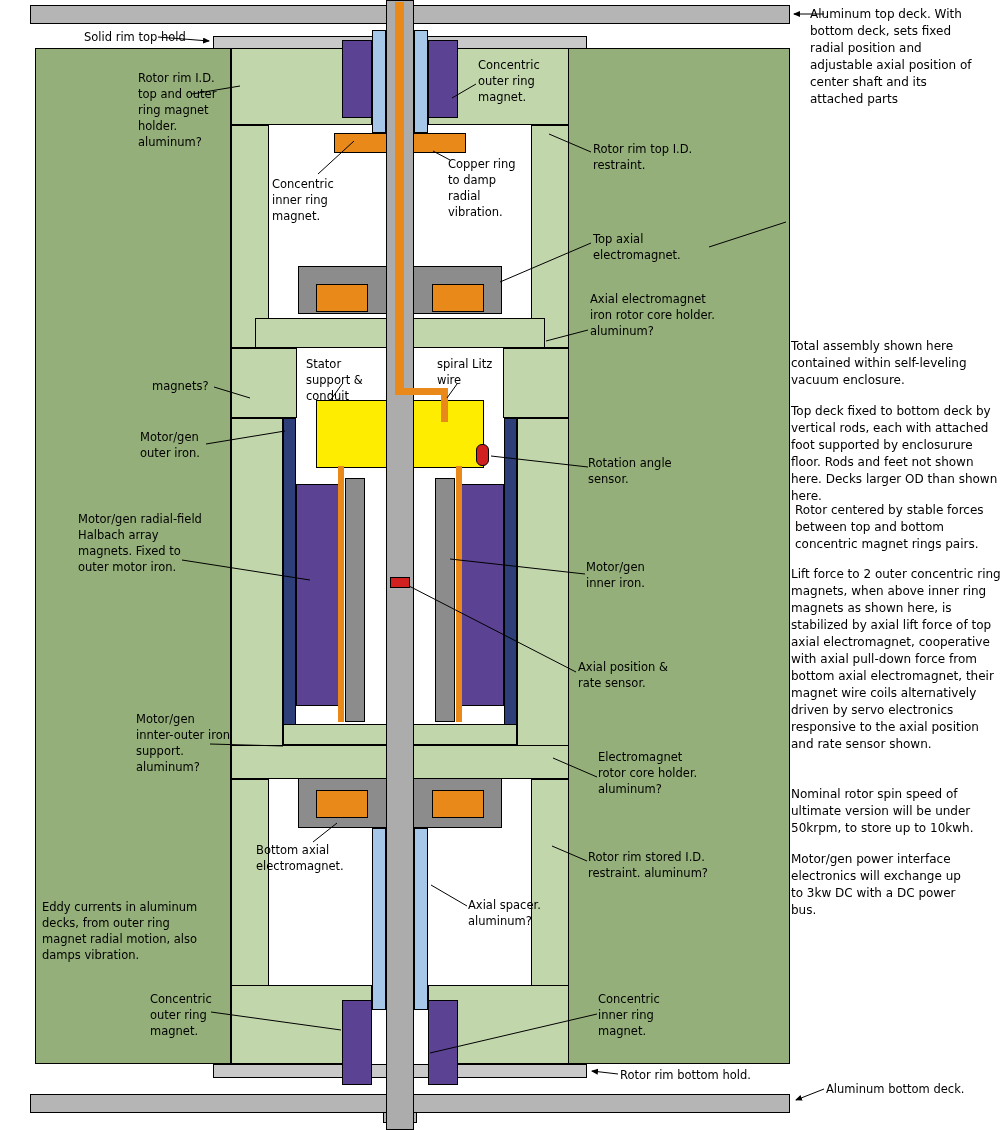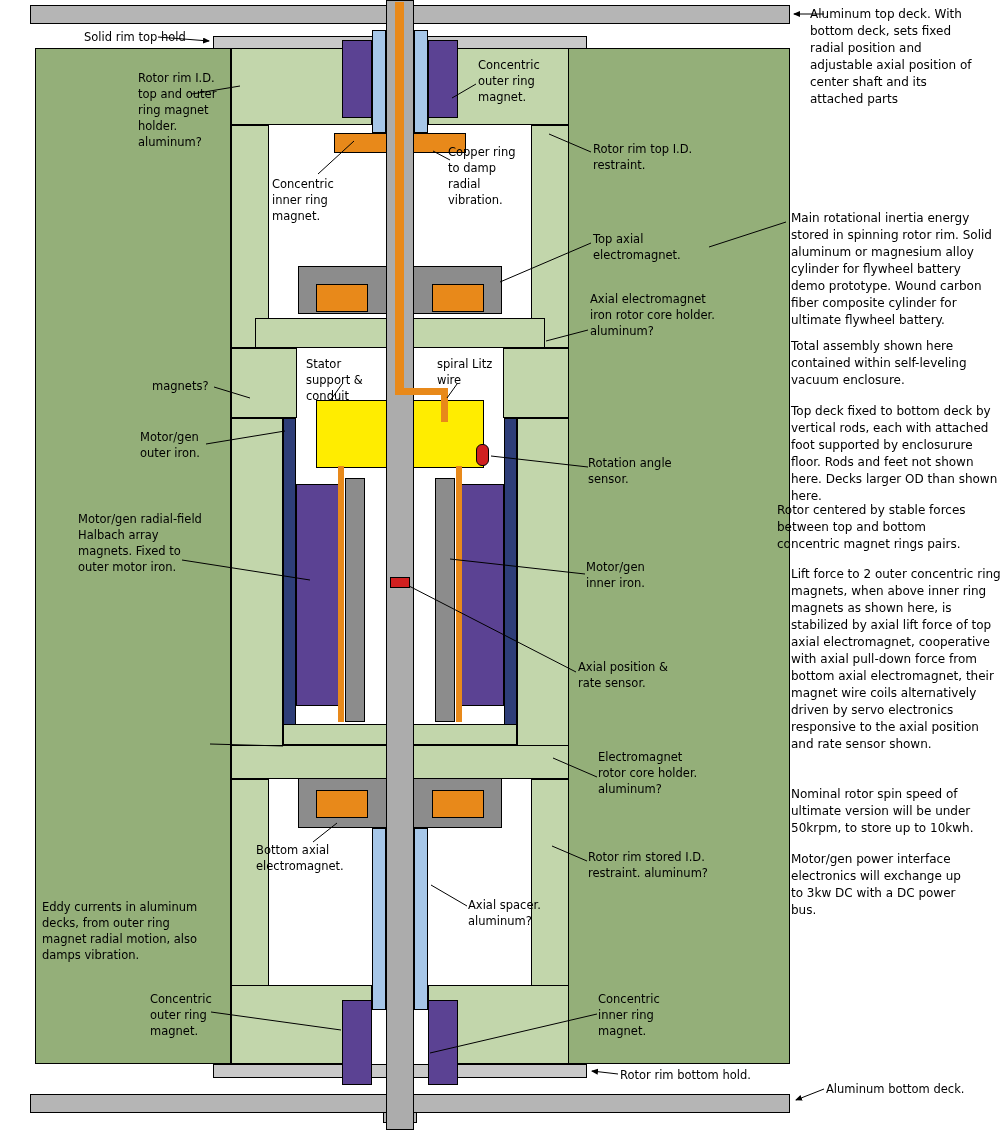--- a/index.html
+++ b/index.html
@@ -129,44 +129,44 @@
       <line x1="618" y1="1074" x2="592" y2="1071" marker-end="url(#arr)"></line>
       <line x1="824" y1="1089" x2="796" y2="1100" marker-end="url(#arr)"></line>
       <line x1="786" y1="222" x2="709" y2="247"></line>
     </g>
   </svg>
 
   <div class="lbl nowrap" style="left:84px;top:29px;width:130px">Solid rim top hold</div>
   <div class="lbl" style="left:138px;top:70px;width:90px">Rotor rim I.D. top and outer ring magnet holder. aluminum?</div>
   <div class="lbl" style="left:478px;top:57px;width:72px">Concentric outer ring magnet.</div>
   <div class="lbl" style="left:272px;top:176px;width:70px">Concentric inner ring magnet.</div>
-  <div class="lbl" style="left:448px;top:144px;width:78px">Copper ring to damp radial vibration.</div>
+  <div class="lbl" style="left:448px;top:156px;width:78px">Copper ring to damp radial vibration.</div>
   <div class="lbl" style="left:593px;top:141px;width:115px">Rotor rim top I.D. restraint.</div>
   <div class="lbl" style="left:593px;top:231px;width:110px">Top axial electromagnet.</div>
   <div class="lbl" style="left:590px;top:291px;width:135px">Axial electromagnet iron rotor core holder. aluminum?</div>
   <div class="lbl" style="left:152px;top:378px;width:80px">magnets?</div>
   <div class="lbl" style="left:140px;top:429px;width:80px">Motor/gen outer iron.</div>
   <div class="lbl" style="left:78px;top:511px;width:135px">Motor/gen radial-field Halbach array magnets. Fixed to outer motor iron.</div>
   <div class="lbl" style="left:306px;top:356px;width:82px">Stator support &amp; conduit</div>
   <div class="lbl" style="left:437px;top:356px;width:60px">spiral Litz wire</div>
   <div class="lbl" style="left:588px;top:455px;width:95px">Rotation angle sensor.</div>
   <div class="lbl" style="left:586px;top:559px;width:80px">Motor/gen inner iron.</div>
   <div class="lbl" style="left:578px;top:659px;width:95px">Axial position &amp; rate sensor.</div>
   <div class="lbl" style="left:598px;top:749px;width:115px">Electromagnet rotor core holder. aluminum?</div>
+  <div class="lbl" style="left:136px;top:711px;width:95px">Motor/gen innter-outer iron support. aluminum?</div>
   <div class="lbl" style="left:256px;top:842px;width:95px">Bottom axial electromagnet.</div>
   <div class="lbl" style="left:468px;top:897px;width:85px">Axial spacer. aluminum?</div>
   <div class="lbl" style="left:588px;top:849px;width:150px">Rotor rim stored I.D. restraint. aluminum?</div>
   <div class="lbl" style="left:42px;top:899px;width:165px">Eddy currents in aluminum decks, from outer ring magnet radial motion, also damps vibration.</div>
   <div class="lbl" style="left:150px;top:991px;width:75px">Concentric outer ring magnet.</div>
   <div class="lbl" style="left:598px;top:991px;width:75px">Concentric inner ring magnet.</div>
   <div class="lbl nowrap" style="left:620px;top:1067px;width:150px">Rotor rim bottom hold.</div>
   <div class="lbl nowrap" style="left:826px;top:1081px;width:165px">Aluminum bottom deck.</div>
 
   <div class="note" style="left:810px;top:6px;width:168px">Aluminum top deck. With bottom deck, sets fixed radial position and adjustable axial position of center shaft and its attached parts</div>
-  <div class="note" style="left:791px;top:210px;width:206px">Main rotational inertia energy stored in spinning rotor rim. Solid aluminum or magnesium alloy cylinder for flywheel battery demo prototype. Wound carbon fiber composite cylinder for ultimate flywheel battery.</div>
   <div class="note" style="left:791px;top:338px;width:206px">Total assembly shown here contained within self-leveling vacuum enclosure.</div>
   <div class="note" style="left:791px;top:403px;width:210px">Top deck fixed to bottom deck by vertical rods, each with attached foot supported by enclosurure floor. Rods and feet not shown here. Decks larger OD than shown here.</div>
-  <div class="note" style="left:777px;top:502px;width:206px">Rotor centered by stable forces between top and bottom concentric magnet rings pairs.</div>
+  <div class="note" style="left:795px;top:502px;width:206px">Rotor centered by stable forces between top and bottom concentric magnet rings pairs.</div>
   <div class="note" style="left:791px;top:566px;width:210px">Lift force to 2 outer concentric ring magnets, when above inner ring magnets as shown here, is stabilized by axial lift force of top axial electromagnet, cooperative with axial pull-down force from bottom axial electromagnet, their magnet wire coils alternatively driven by servo electronics responsive to the axial position and rate sensor shown.</div>
   <div class="note" style="left:791px;top:786px;width:206px">Nominal rotor spin speed of ultimate version will be under 50krpm, to store up to 10kwh.</div>
   <div class="note" style="left:791px;top:851px;width:183px">Motor/gen power interface electronics will exchange up to 3kw DC with a DC power bus.</div>
 
 </div>
 
 </body></html>

